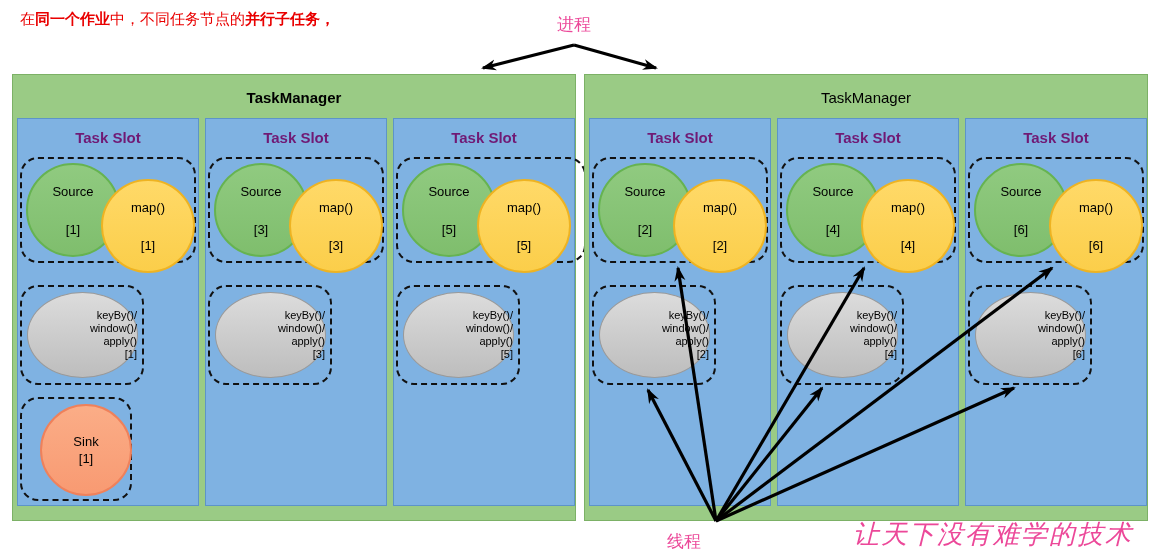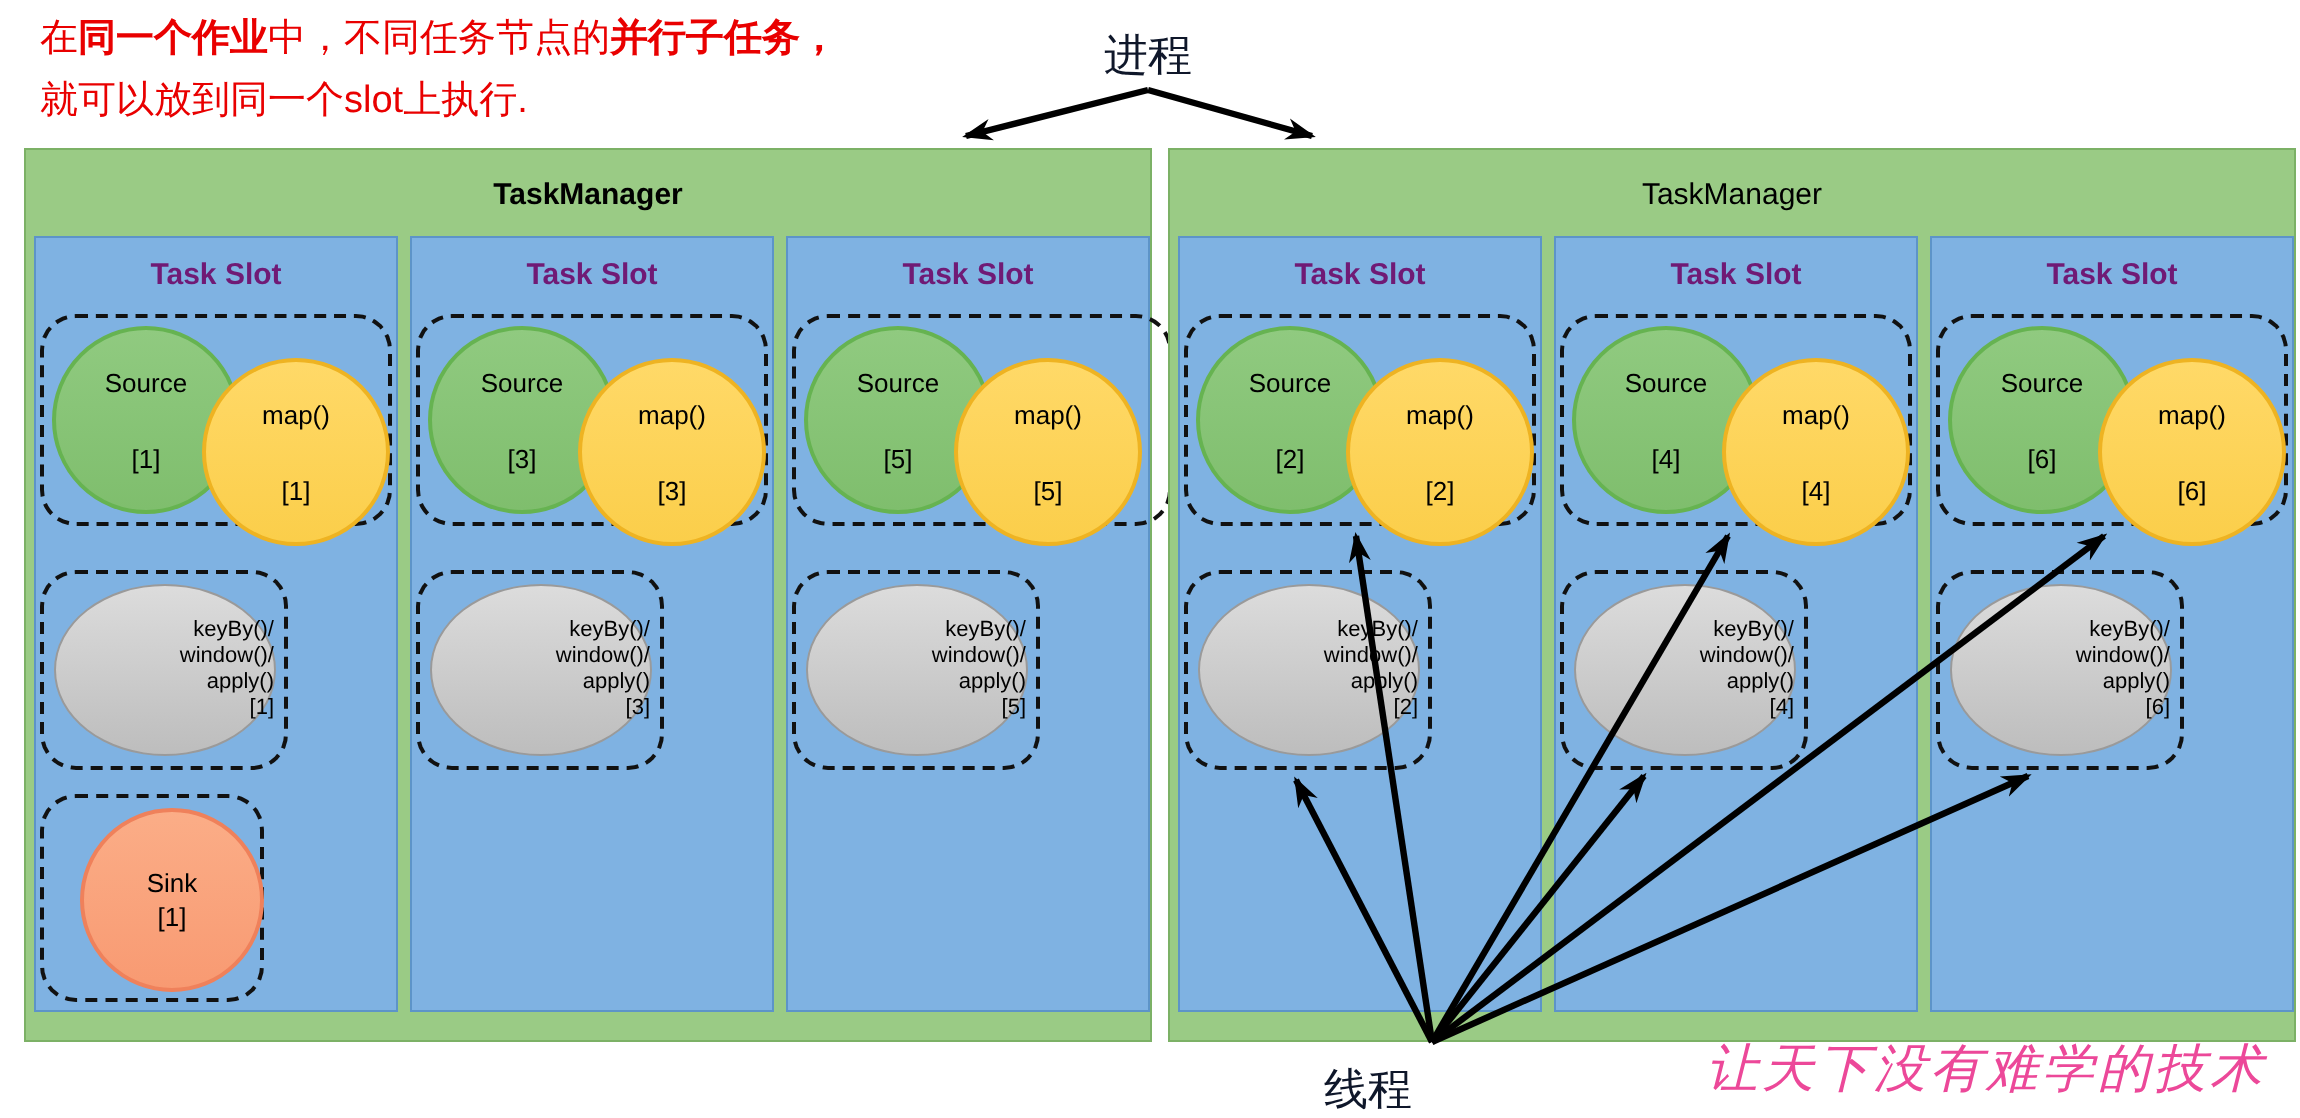--- a/index.html
+++ b/index.html
@@ -4,27 +4,27 @@
 <style>
   html,body { margin:0; padding:0; background:#fff; }
   .canvas {
     position:relative; width:1150px; height:559px; background:#ffffff;
     font-family:"Liberation Sans", sans-serif; overflow:hidden;
   }
   
   .annotation {
     position:absolute; left:20px; top:4px; z-index:2;
     color:var(--annotation-red,#e90000);
-    font-family:Liberation Sans, sans-serif;
-    font-size:19px; line-height:31px; font-weight:400;
+    font-family:Liberation Serif, serif;
+    font-size:15px; line-height:31px; font-weight:400;
   }
   .annotation .b { font-weight:700; }
   
   .diagram-label {
-    position:absolute; z-index:6; color:#0f172a; font-size:22px;
+    position:absolute; z-index:6; color:#ec4899; font-size:17px;
     text-align:center; white-space:nowrap;
   }
   .process-label { left:544px; top:13px; width:60px; }
   .thread-label  { left:649px; top:530px; width:70px; }
   
   .tm {
     position:absolute; top:74px; width:564px; height:447px;
     background:var(--tm-green,#9acb85); border:1px solid #7cb166;
     box-sizing:border-box; z-index:1;
   }
@@ -81,21 +81,20 @@
     font-size:26px; letter-spacing:2px; color:#ec4899; white-space:nowrap;
   }
 </style>
 </head>
 <body>
 
 <div class="canvas">
 
   <div class="annotation">
     <div><span>在</span><span class="b">同一个作业</span><span>中，不同任务节点的</span><span class="b">并行子任务</span><span class="b">，</span></div>
-    <div>就可以放到同一个slot上执行.</div>
   </div>
 
   <div class="diagram-label process-label">进程</div>
   <div class="diagram-label thread-label">线程</div>
 
   <div class="tm tm-1">
     <div class="tm-title">TaskManager</div>
 
     <div class="col col-1">
       <div class="slot-title">Task Slot</div>

